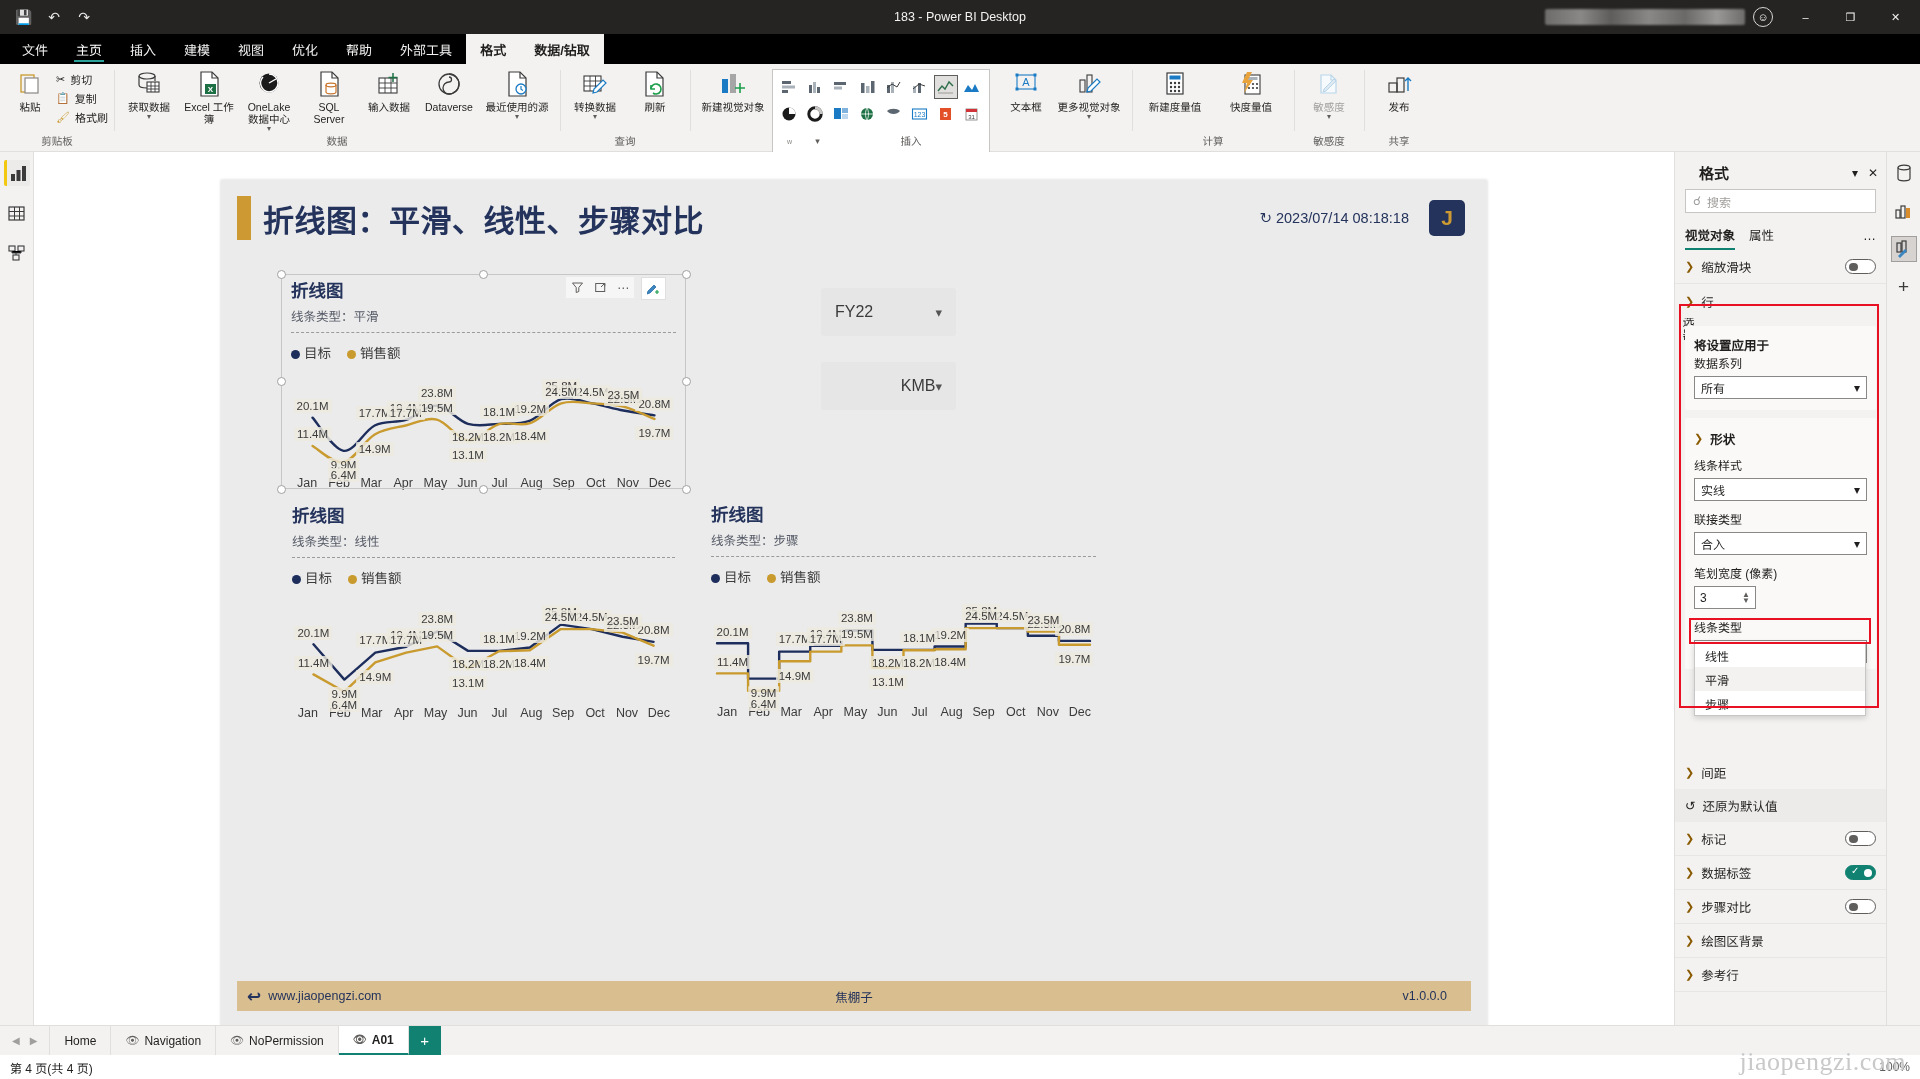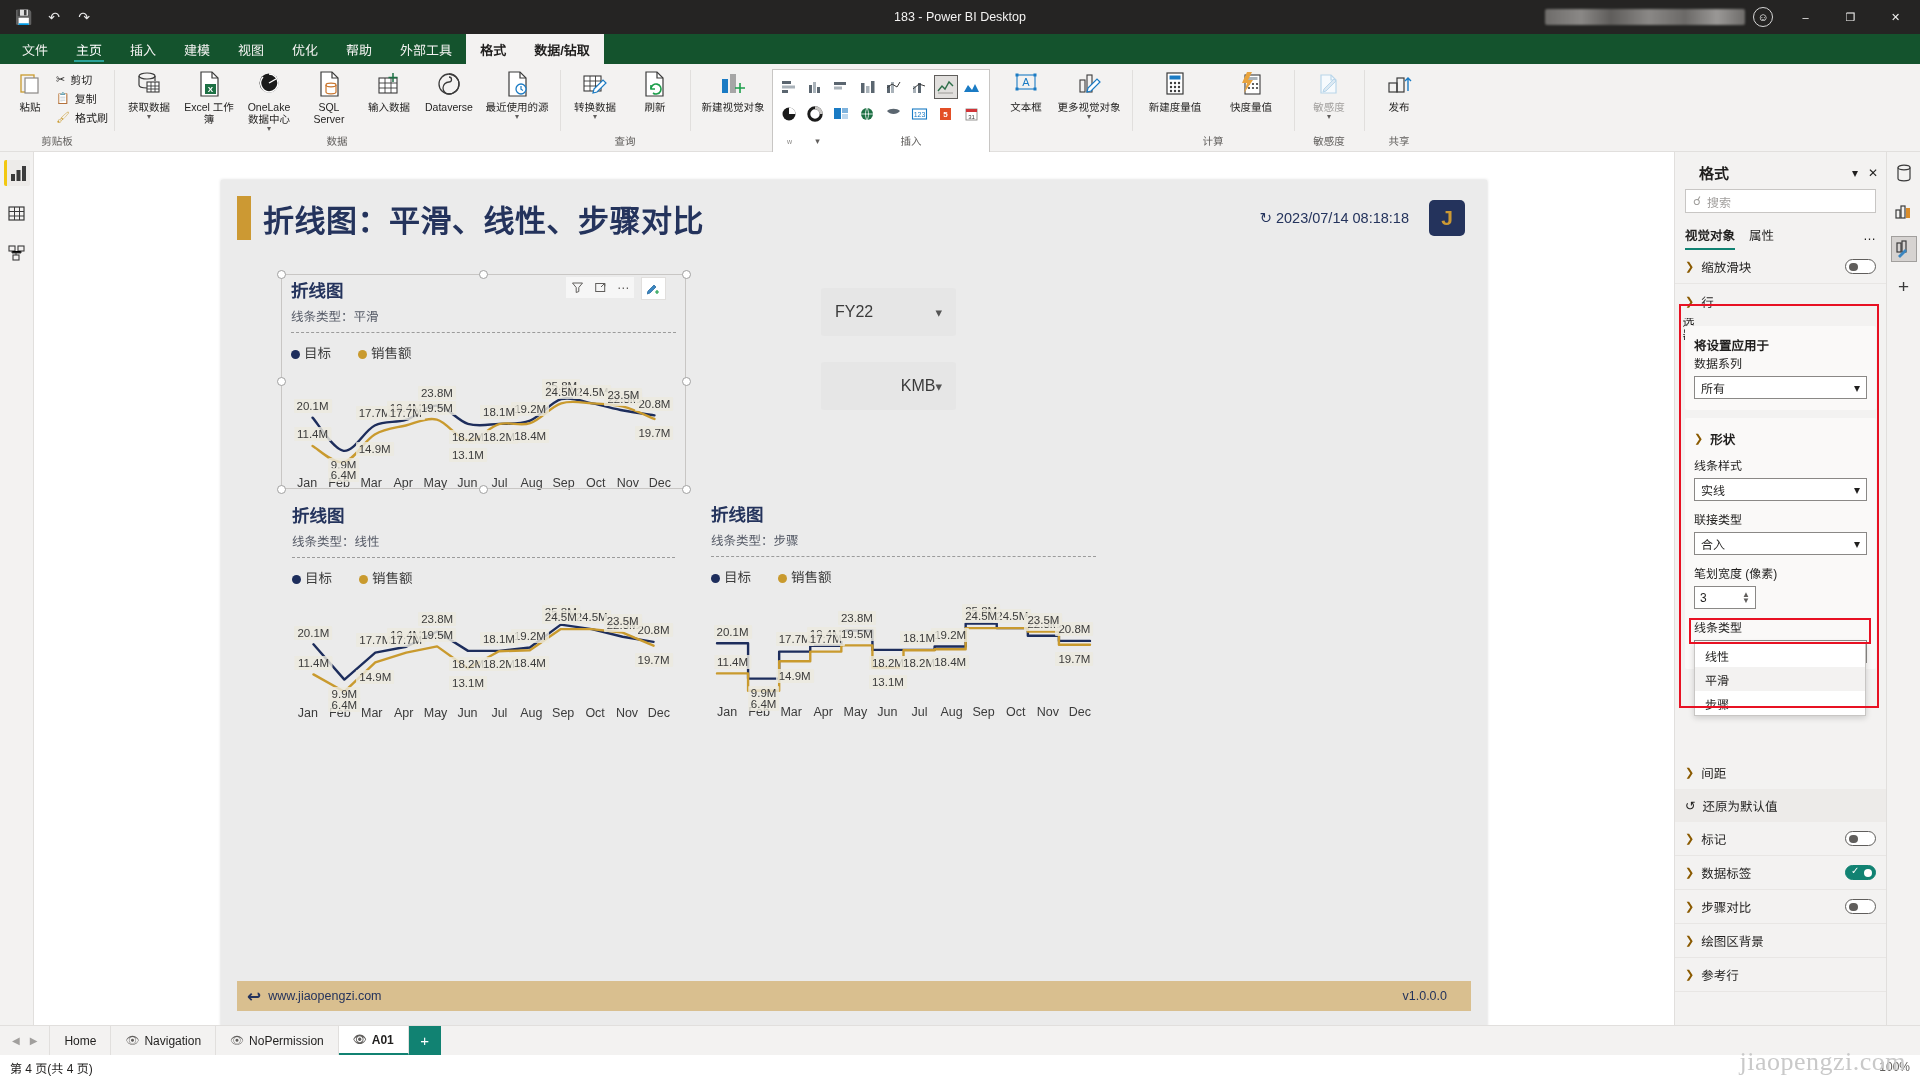--- a/index.html
+++ b/index.html
@@ -35,21 +35,21 @@
     width: 20px; height: 20px; border-radius: 50%; border: 1.4px solid #d6d6d6;
     display: flex; align-items: center; justify-content: center; font-size: 11px; margin-right: 10px;
   }
   .tb-btn {
     width: 45px; height: 34px; display: flex; align-items: center; justify-content: center;
     font-size: 11px; color: #f3f2f1;
   }
 
   
   .ribbon-tabs {
-    height: 30px; background: #14532d; display: flex; align-items: stretch;
+    height: 30px; background: #000000; display: flex; align-items: stretch;
     padding-left: 8px; flex: none; font-size: 13px;
   }
   .rtab {
     padding: 0 14px; display: flex; align-items: center; color: #f3f2f1;
     position: relative; white-space: nowrap;
   }
   .rtab.active-home { color: #ffffff; }
   .rtab.active-home:after {
     content: ""; position: absolute; left: 12px; right: 12px; bottom: 2px; height: 2.5px; background: #2aa198;
   }
@@ -126,21 +126,21 @@
     position: absolute; right: 22px; top: 20px; width: 36px; height: 36px; border-radius: 5px;
     background: #24335c; color: #cc9933; font-size: 21px; font-weight: 700;
     display: flex; align-items: center; justify-content: center;
   }
 
   
   .card { position: absolute; background: #ebebeb; }
   .card-title { font-size: 17.5px; font-weight: 700; color: #24335c; line-height: 1.1; }
   .card-sub { font-size: 12.5px; color: #555a66; margin-top: 5px; }
   .card-rule { border-top: 1px dashed #9b9b9b; margin-top: 7px; }
-  .legend { display: flex; gap: 27px; align-items: center; margin-top: 9px; font-size: 13.5px; color: #3b3b3b; }
+  .legend { display: flex; gap: 16px; align-items: center; margin-top: 9px; font-size: 13.5px; color: #3b3b3b; }
   .legend span.d { width: 9px; height: 9px; border-radius: 50%; display: inline-block; margin-right: 4px; vertical-align: middle; }
 
   .plot { position: relative; margin-top: 2px; }
   .plot svg { display: block; }
   .xaxis { display: flex; justify-content: space-between; font-size: 12.5px; color: #3b3b3b; padding: 0 2px; margin-top: 1px; }
   .xaxis span { width: 8.33%; text-align: center; }
 
   .dlabel {
     position: absolute; font-size: 11.5px; color: #3b3b3b; background: rgba(236,233,222,.82);
     padding: 1px 3px; border-radius: 1px; white-space: nowrap; transform: translate(-50%, -50%);
@@ -914,20 +914,21 @@
               <span>Nov</span>
               <span>Dec</span>
             </div>
         </div>
 
         <div class="rpt-footer">
           <div class="rf-left">
             <span style="font-size:17px;font-weight:700">↩</span>
             <span>www.jiaopengzi.com</span>
           </div>
+          <div class="rf-center">焦棚子</div>
           <div class="rf-right">v1.0.0.0</div>
         </div>
 
       </div>
     </div>
 
     <div class="rightpane" style="position:relative">
       <div class="vert-label">筛选器</div>
 
       <div class="rp-head" style="padding-left:22px">

